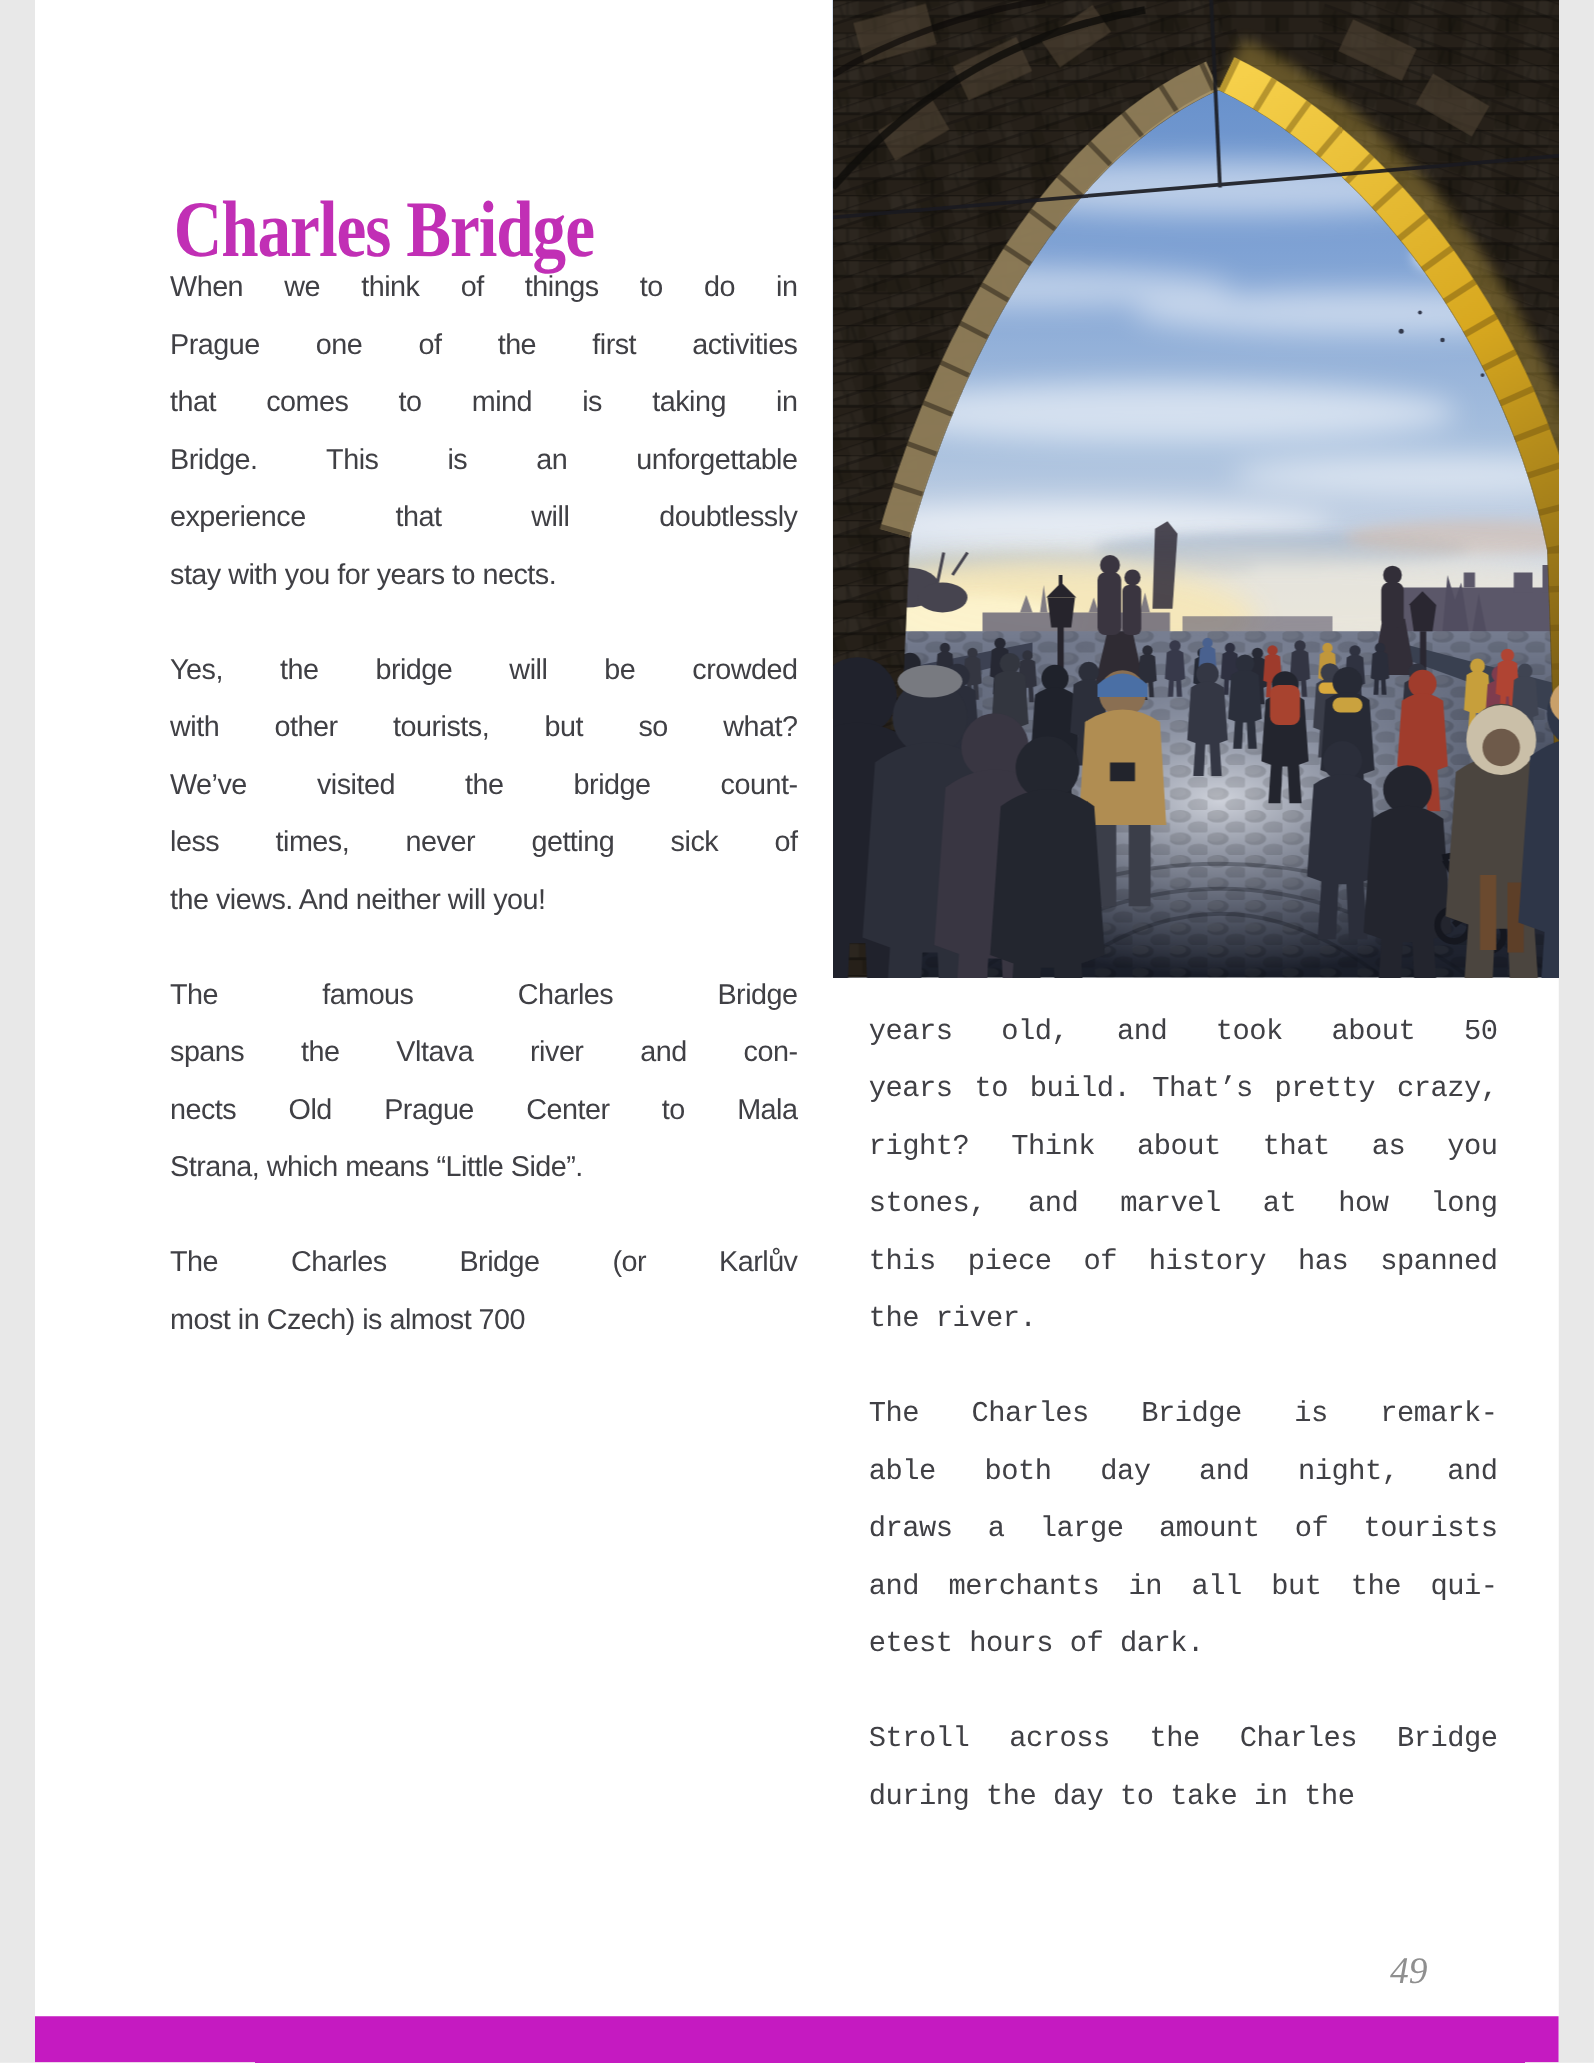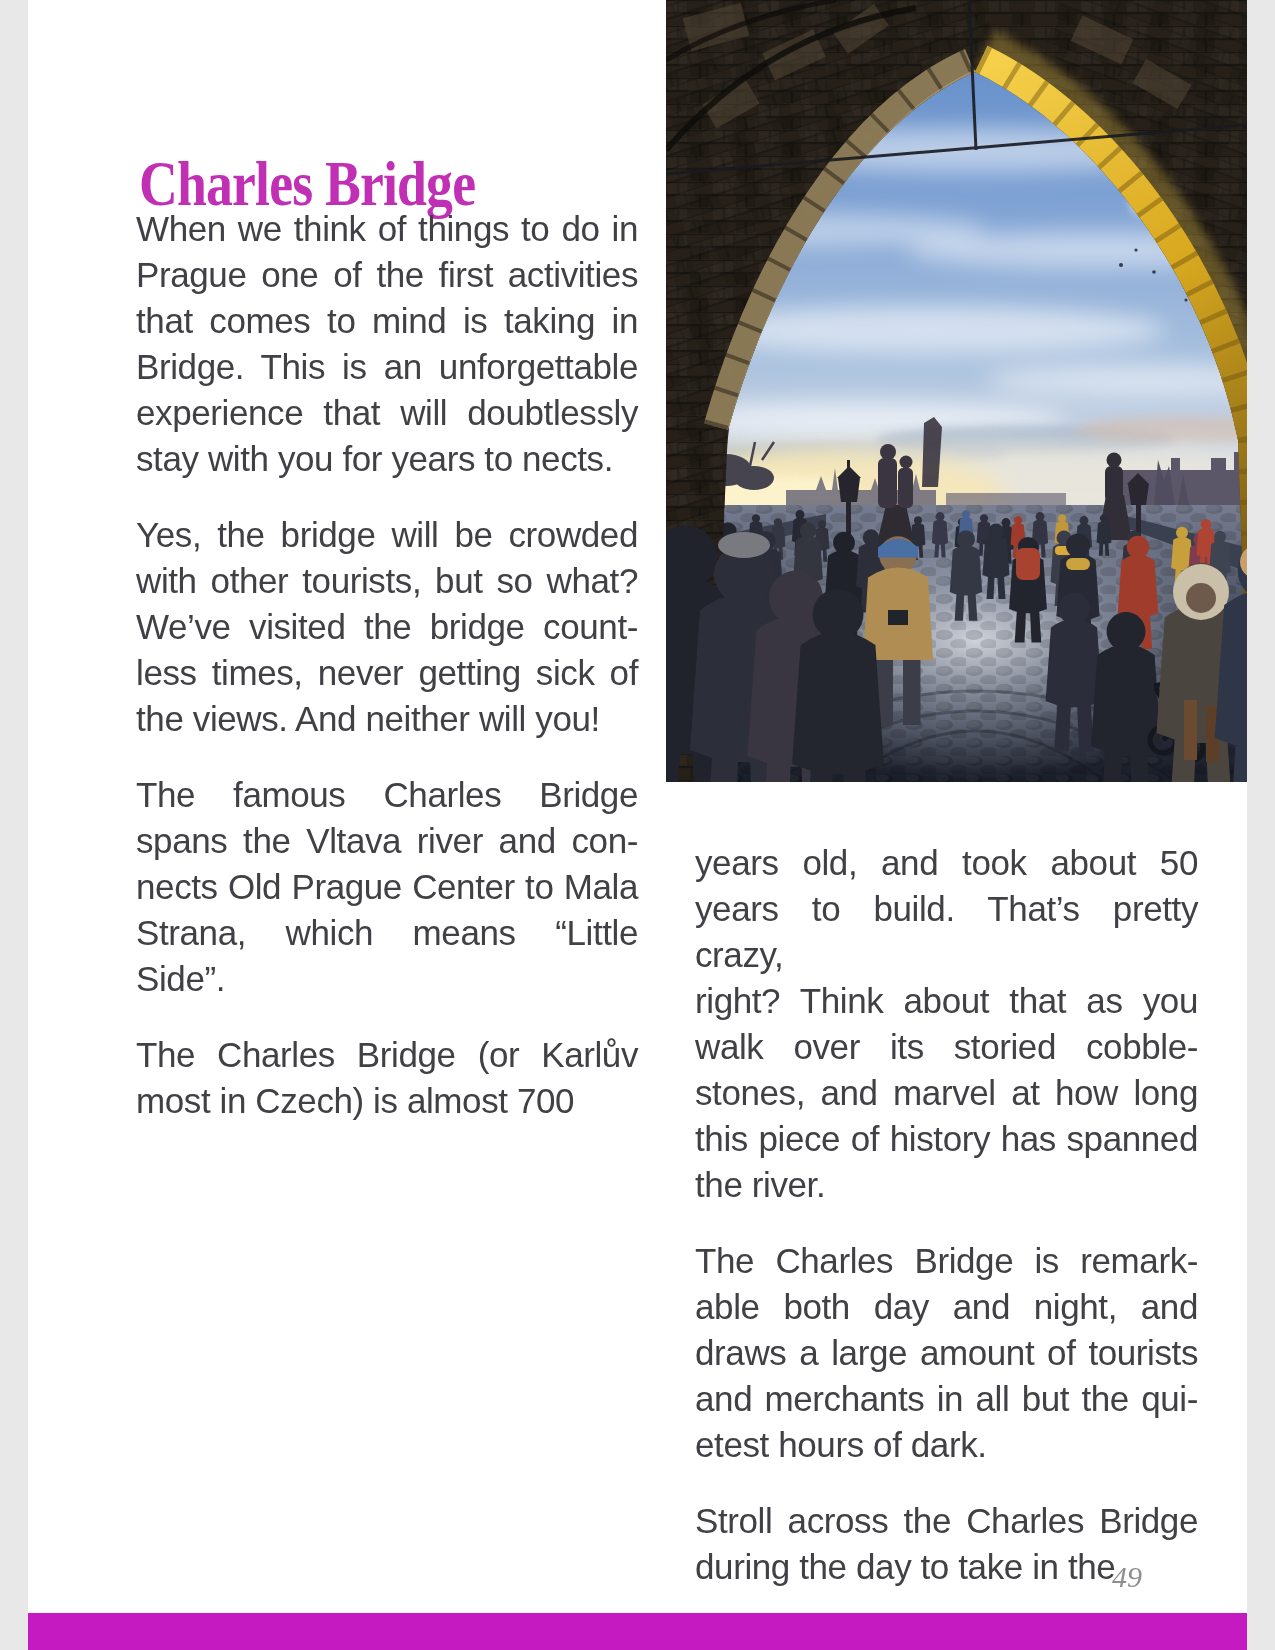--- a/index.html
+++ b/index.html
@@ -17,24 +17,24 @@
   }
   .title{
     position:absolute;left:111px;top:109px;
     font-family:"Liberation Serif", serif;font-weight:700;
     font-size:64px;line-height:64px;letter-spacing:-1px;
     color:var(--accent);white-space:nowrap;
     transform:scaleX(.84);transform-origin:left top;
   }
   .col{
     position:absolute;color:var(--body-ink);
-    font-size:35px;line-height:46px;letter-spacing:-0.4px;
+    font-size:23px;line-height:46px;letter-spacing:-0.4px;
   }
   .col-left{left:108px;top:206px;width:502px;}
-  .col-right{left:667px;top:840px;width:503px;}
+  .col-right{left:667px;top:802px;width:503px;font-family:Liberation Mono, monospace;}
   .para + .para{margin-top:30px;}
   .line{text-align:justify;text-align-last:justify;}
   .line.last{text-align-last:left;}
   .photo{position:absolute;left:638px;top:0;width:637px;height:782px;}
   .photo svg{display:block;}
   .pageno{
     position:absolute;right:105px;top:1560px;
     font-family:"Liberation Serif", serif;font-style:italic;
     font-size:30px;color:var(--pageno-ink);
   }
@@ -325,21 +325,20 @@
       <div class="para">
         <div class="line">The Charles Bridge (or Karlův</div>
         <div class="line last">most in Czech) is almost 700</div>
       </div>
     </div>
   <div class="col col-right" id="col-right">
       <div class="para">
         <div class="line">years old, and took about 50</div>
         <div class="line">years to build. That’s pretty crazy,</div>
         <div class="line">right? Think about that as you</div>
-        <div class="line">walk over its storied cobble-</div>
         <div class="line">stones, and marvel at how long</div>
         <div class="line">this piece of history has spanned</div>
         <div class="line last">the river.</div>
       </div>
       <div class="para">
         <div class="line">The Charles Bridge is remark-</div>
         <div class="line">able both day and night, and</div>
         <div class="line">draws a large amount of tourists</div>
         <div class="line">and merchants in all but the qui-</div>
         <div class="line last">etest hours of dark.</div>

